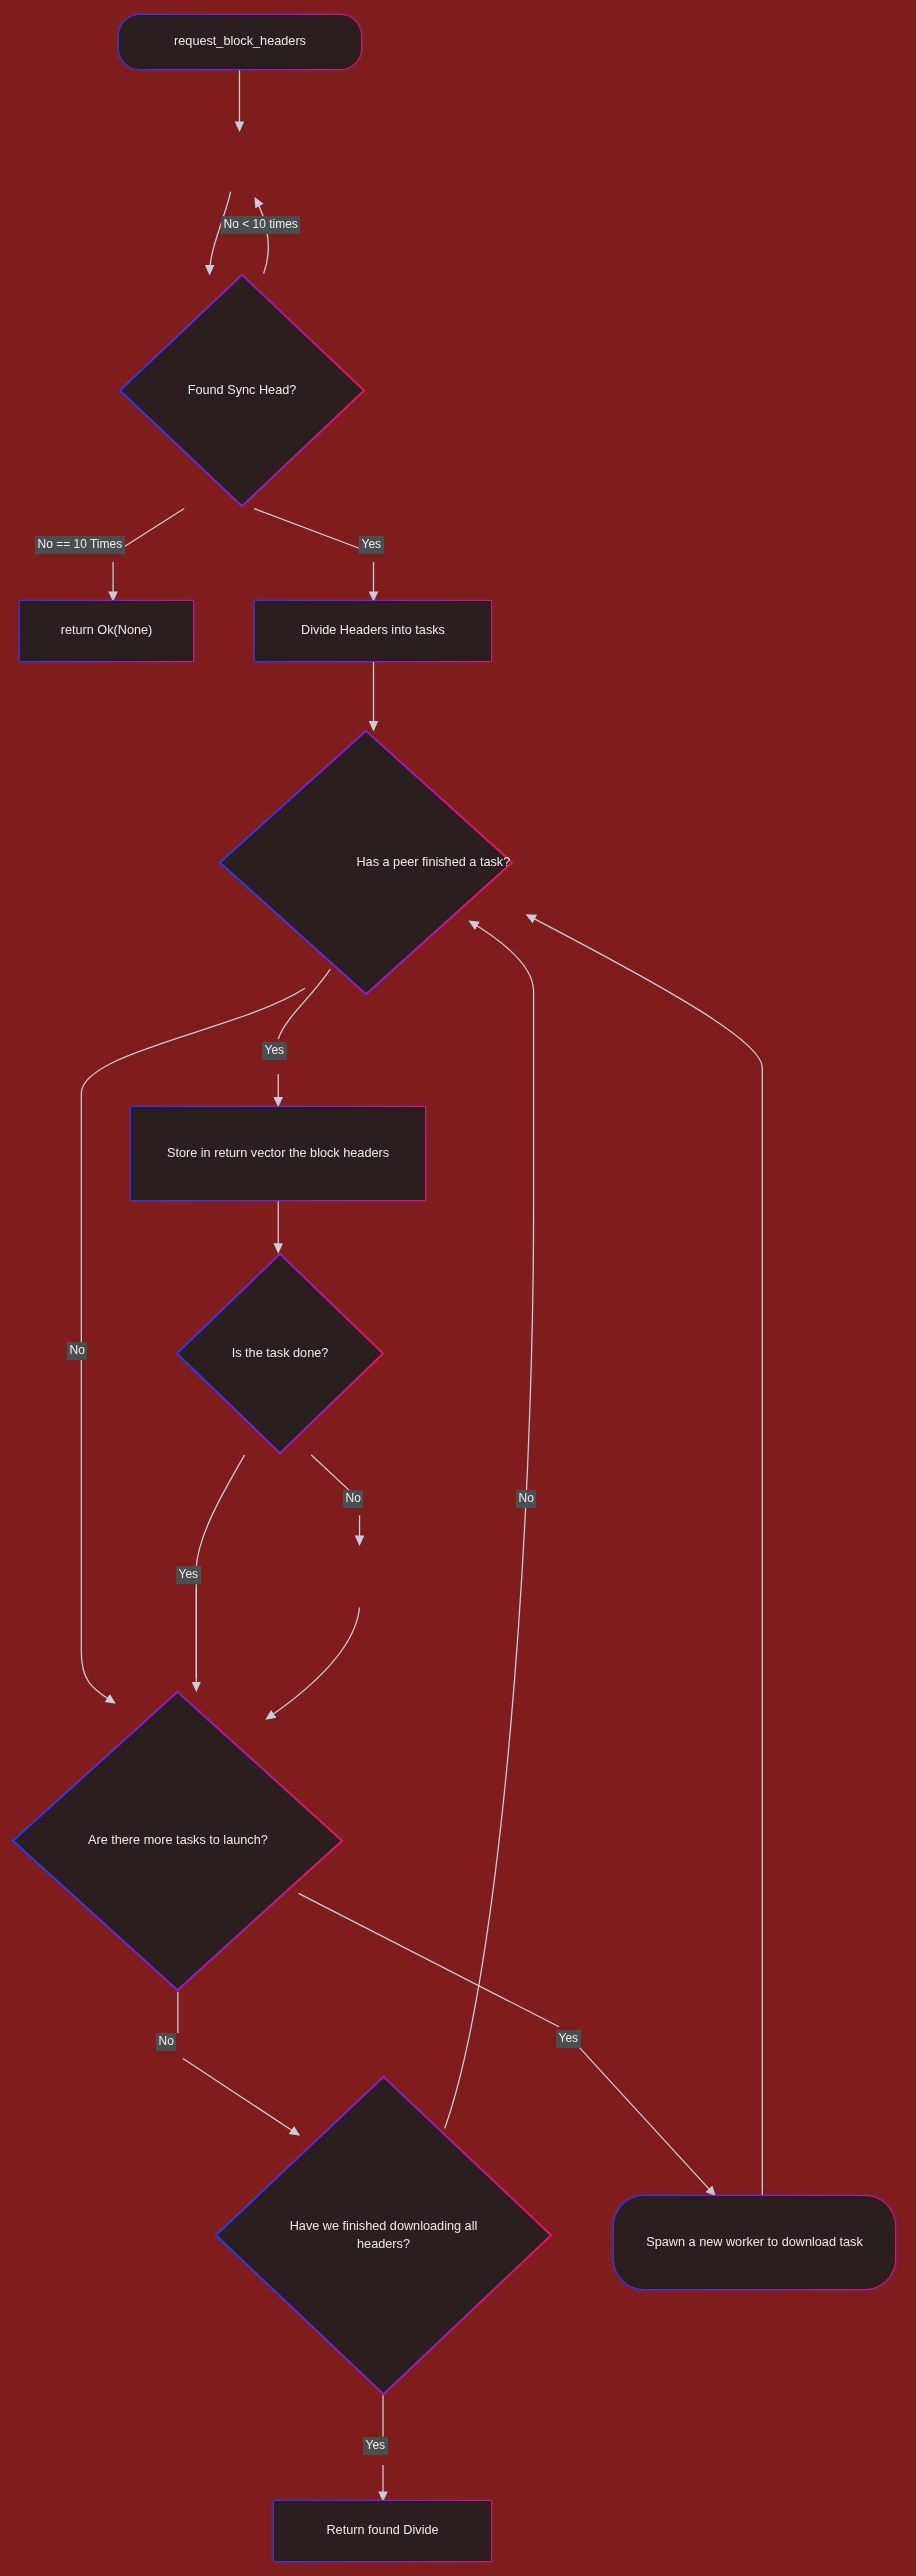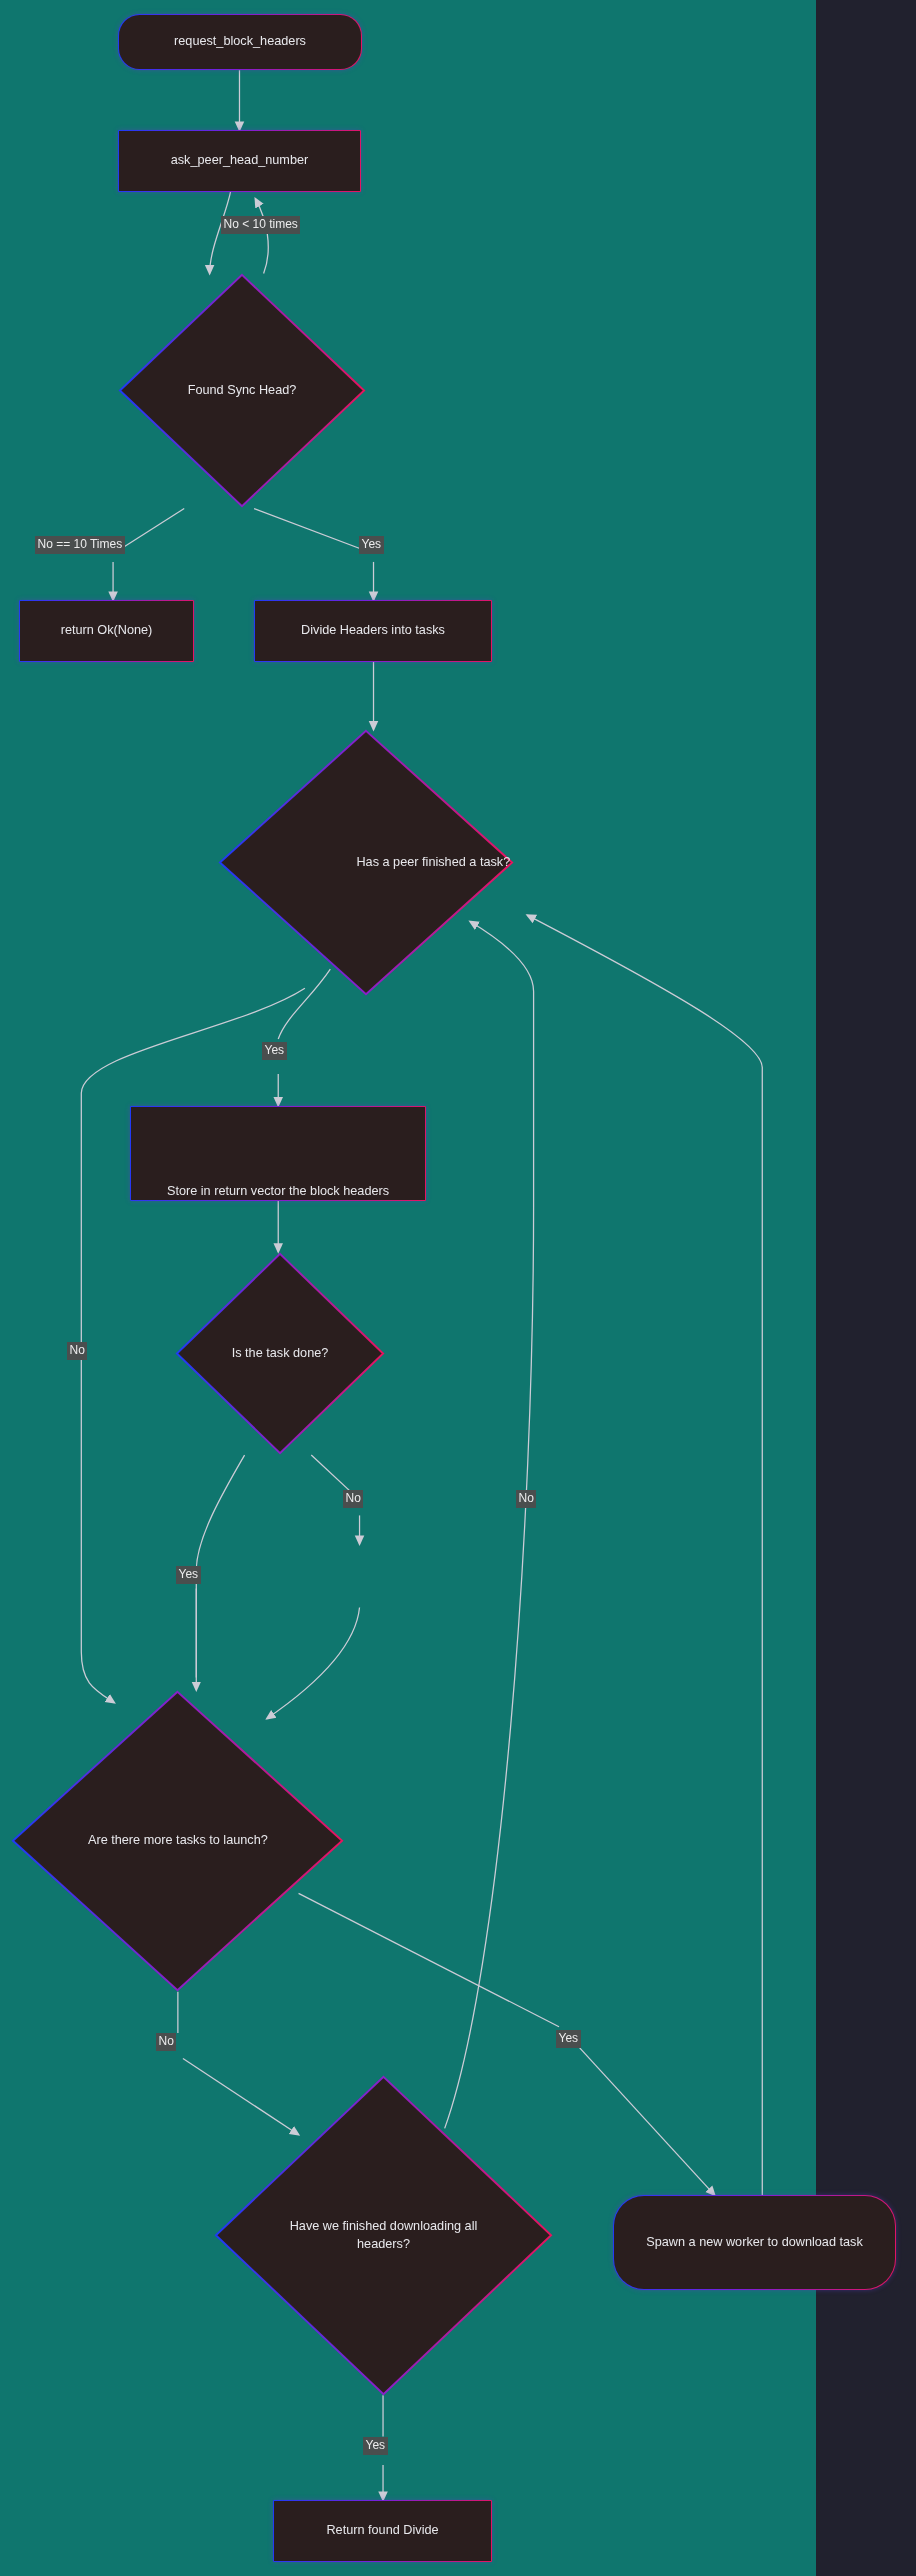--- a/index.html
+++ b/index.html
@@ -9,23 +9,23 @@
     background: #21212e;
   }
   body {
     width: 916px;
     height: 2576px;
     font-family: "Liberation Sans", sans-serif;
     overflow: hidden;
   }
   #diagram {
     position: relative;
-    width: 816px;
+    width: 916px;
     height: 2576px;
-    background: #0f766e;
+    background: #7f1d1d;
   }
   svg#edges {
     position: absolute;
     left: 0;
     top: 0;
     width: 916px;
     height: 2576px;
     pointer-events: none;
   }
   .edge-path {
@@ -159,23 +159,20 @@
              C 840 1520, 790 1480, 740 1450" marker-end="url(#ah)"></path>
 
     <path class="edge-path" d="M 603 3770 L 603 3835"></path>
     <path class="edge-path" d="M 603 3880 L 603 3935" marker-end="url(#ah)"></path>
   </svg>
 
   <div class="node box stadium" style="left:118px; top:14px; width:244px; height:56px;">
     <span class="node-label">request_block_headers</span>
   </div>
 
-  <div class="node box" style="left:118px; top:130px; width:243px; height:62px;">
-    <span class="node-label">ask_peer_head_number</span>
-  </div>
 
   <div class="node box" style="left:19px; top:600px; width:175px; height:62px;">
     <span class="node-label">return Ok(None)</span>
   </div>
 
   <div class="node diamond" style="left:118px; top:273px; width:248px; height:235px;">
     <svg class="dia-shape" viewBox="0 0 390 370" preserveAspectRatio="none">
       <defs>
         <linearGradient id="gradD1" x1="0" y1="0.5" x2="1" y2="0.5">
           <stop offset="0%" stop-color="#1f3bf5"></stop>
@@ -199,21 +196,21 @@
           <stop offset="0%" stop-color="#1f3bf5"></stop>
           <stop offset="50%" stop-color="#8b1fc8"></stop>
           <stop offset="100%" stop-color="#e8135e"></stop>
         </linearGradient>
       </defs>
       <polygon points="233,3 463,210 233,417 3,210" fill="#2a1e1e" stroke="url(#gradD2)" stroke-width="3"></polygon>
     </svg>
     <span class="node-label">Has a peer finished a task?</span>
   </div>
 
-  <div class="node box" style="left:130px; top:1106px; width:296px; height:95px;align-items:flex-end;">
+  <div class="node box" style="left:130px; top:1106px; width:296px; height:95px;">
     <span class="node-label" style="max-width:254px;">Store in return vector the block headers</span>
   </div>
 
   <div class="node diamond" style="left:175px; top:1252px; width:210px; height:203px;">
     <svg class="dia-shape" viewBox="0 0 330 320" preserveAspectRatio="none">
       <defs>
         <linearGradient id="gradD3" x1="0" y1="0.5" x2="1" y2="0.5">
           <stop offset="0%" stop-color="#1f3bf5"></stop>
           <stop offset="50%" stop-color="#8b1fc8"></stop>
           <stop offset="100%" stop-color="#e8135e"></stop>

